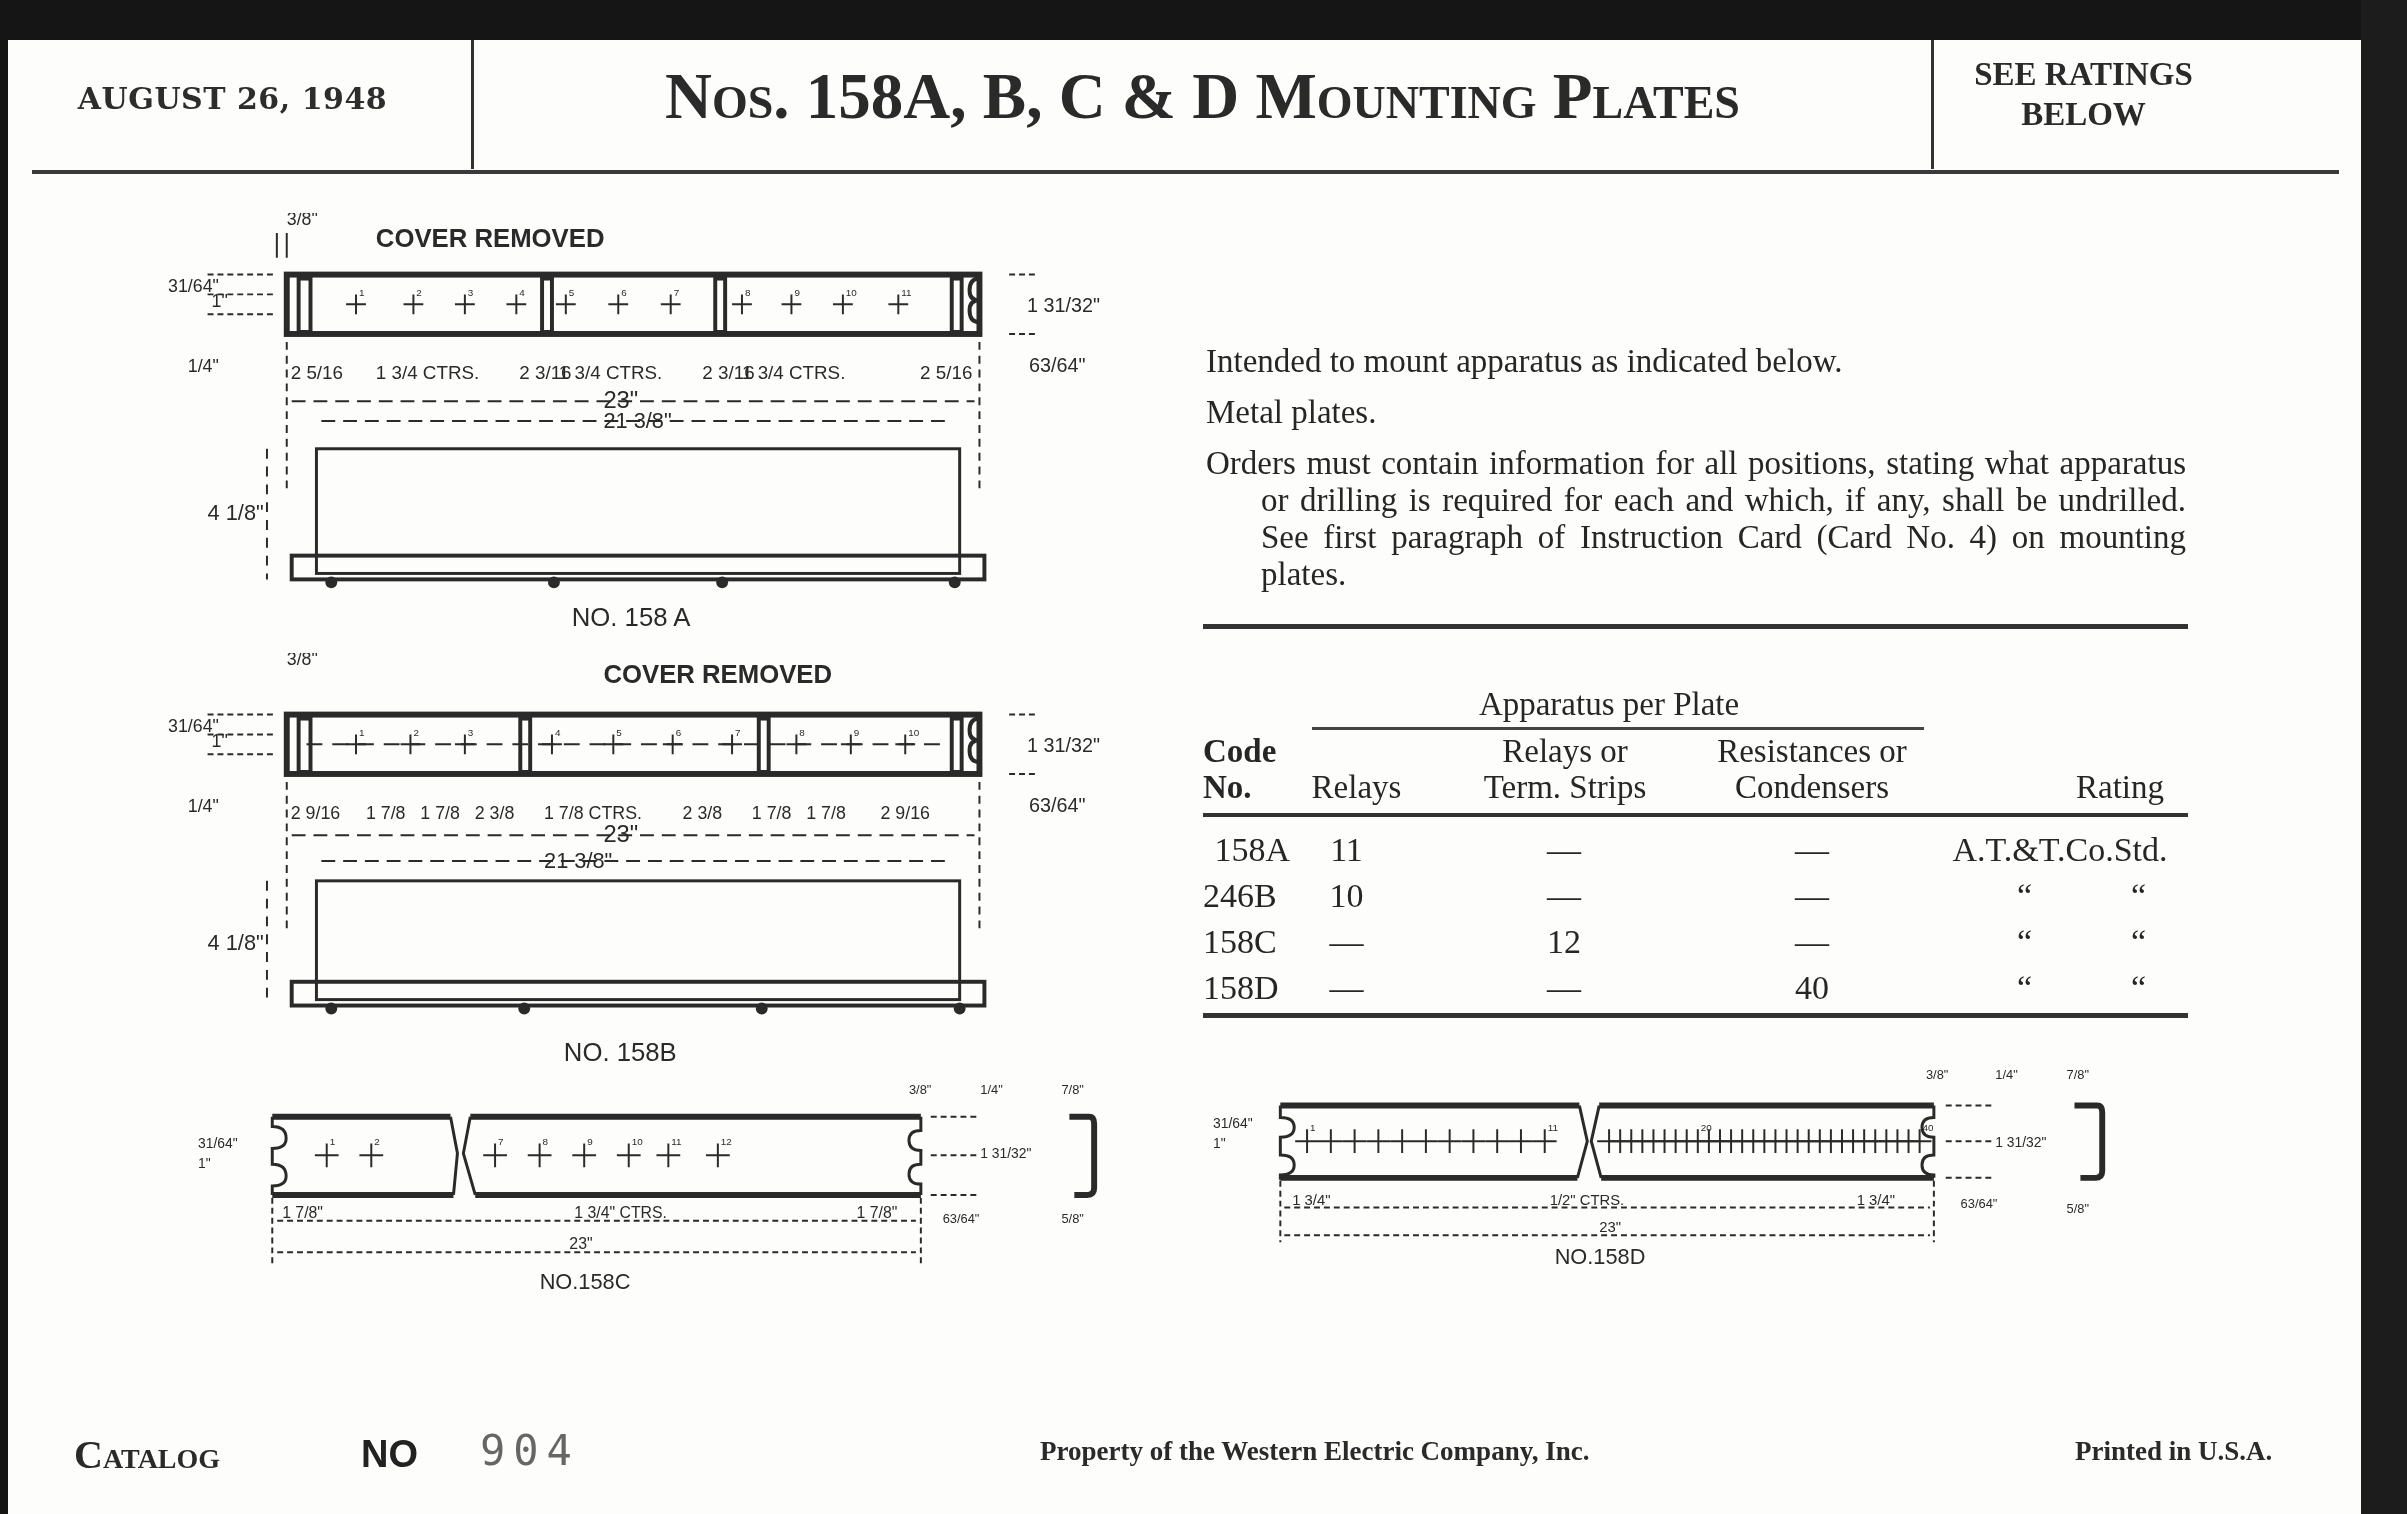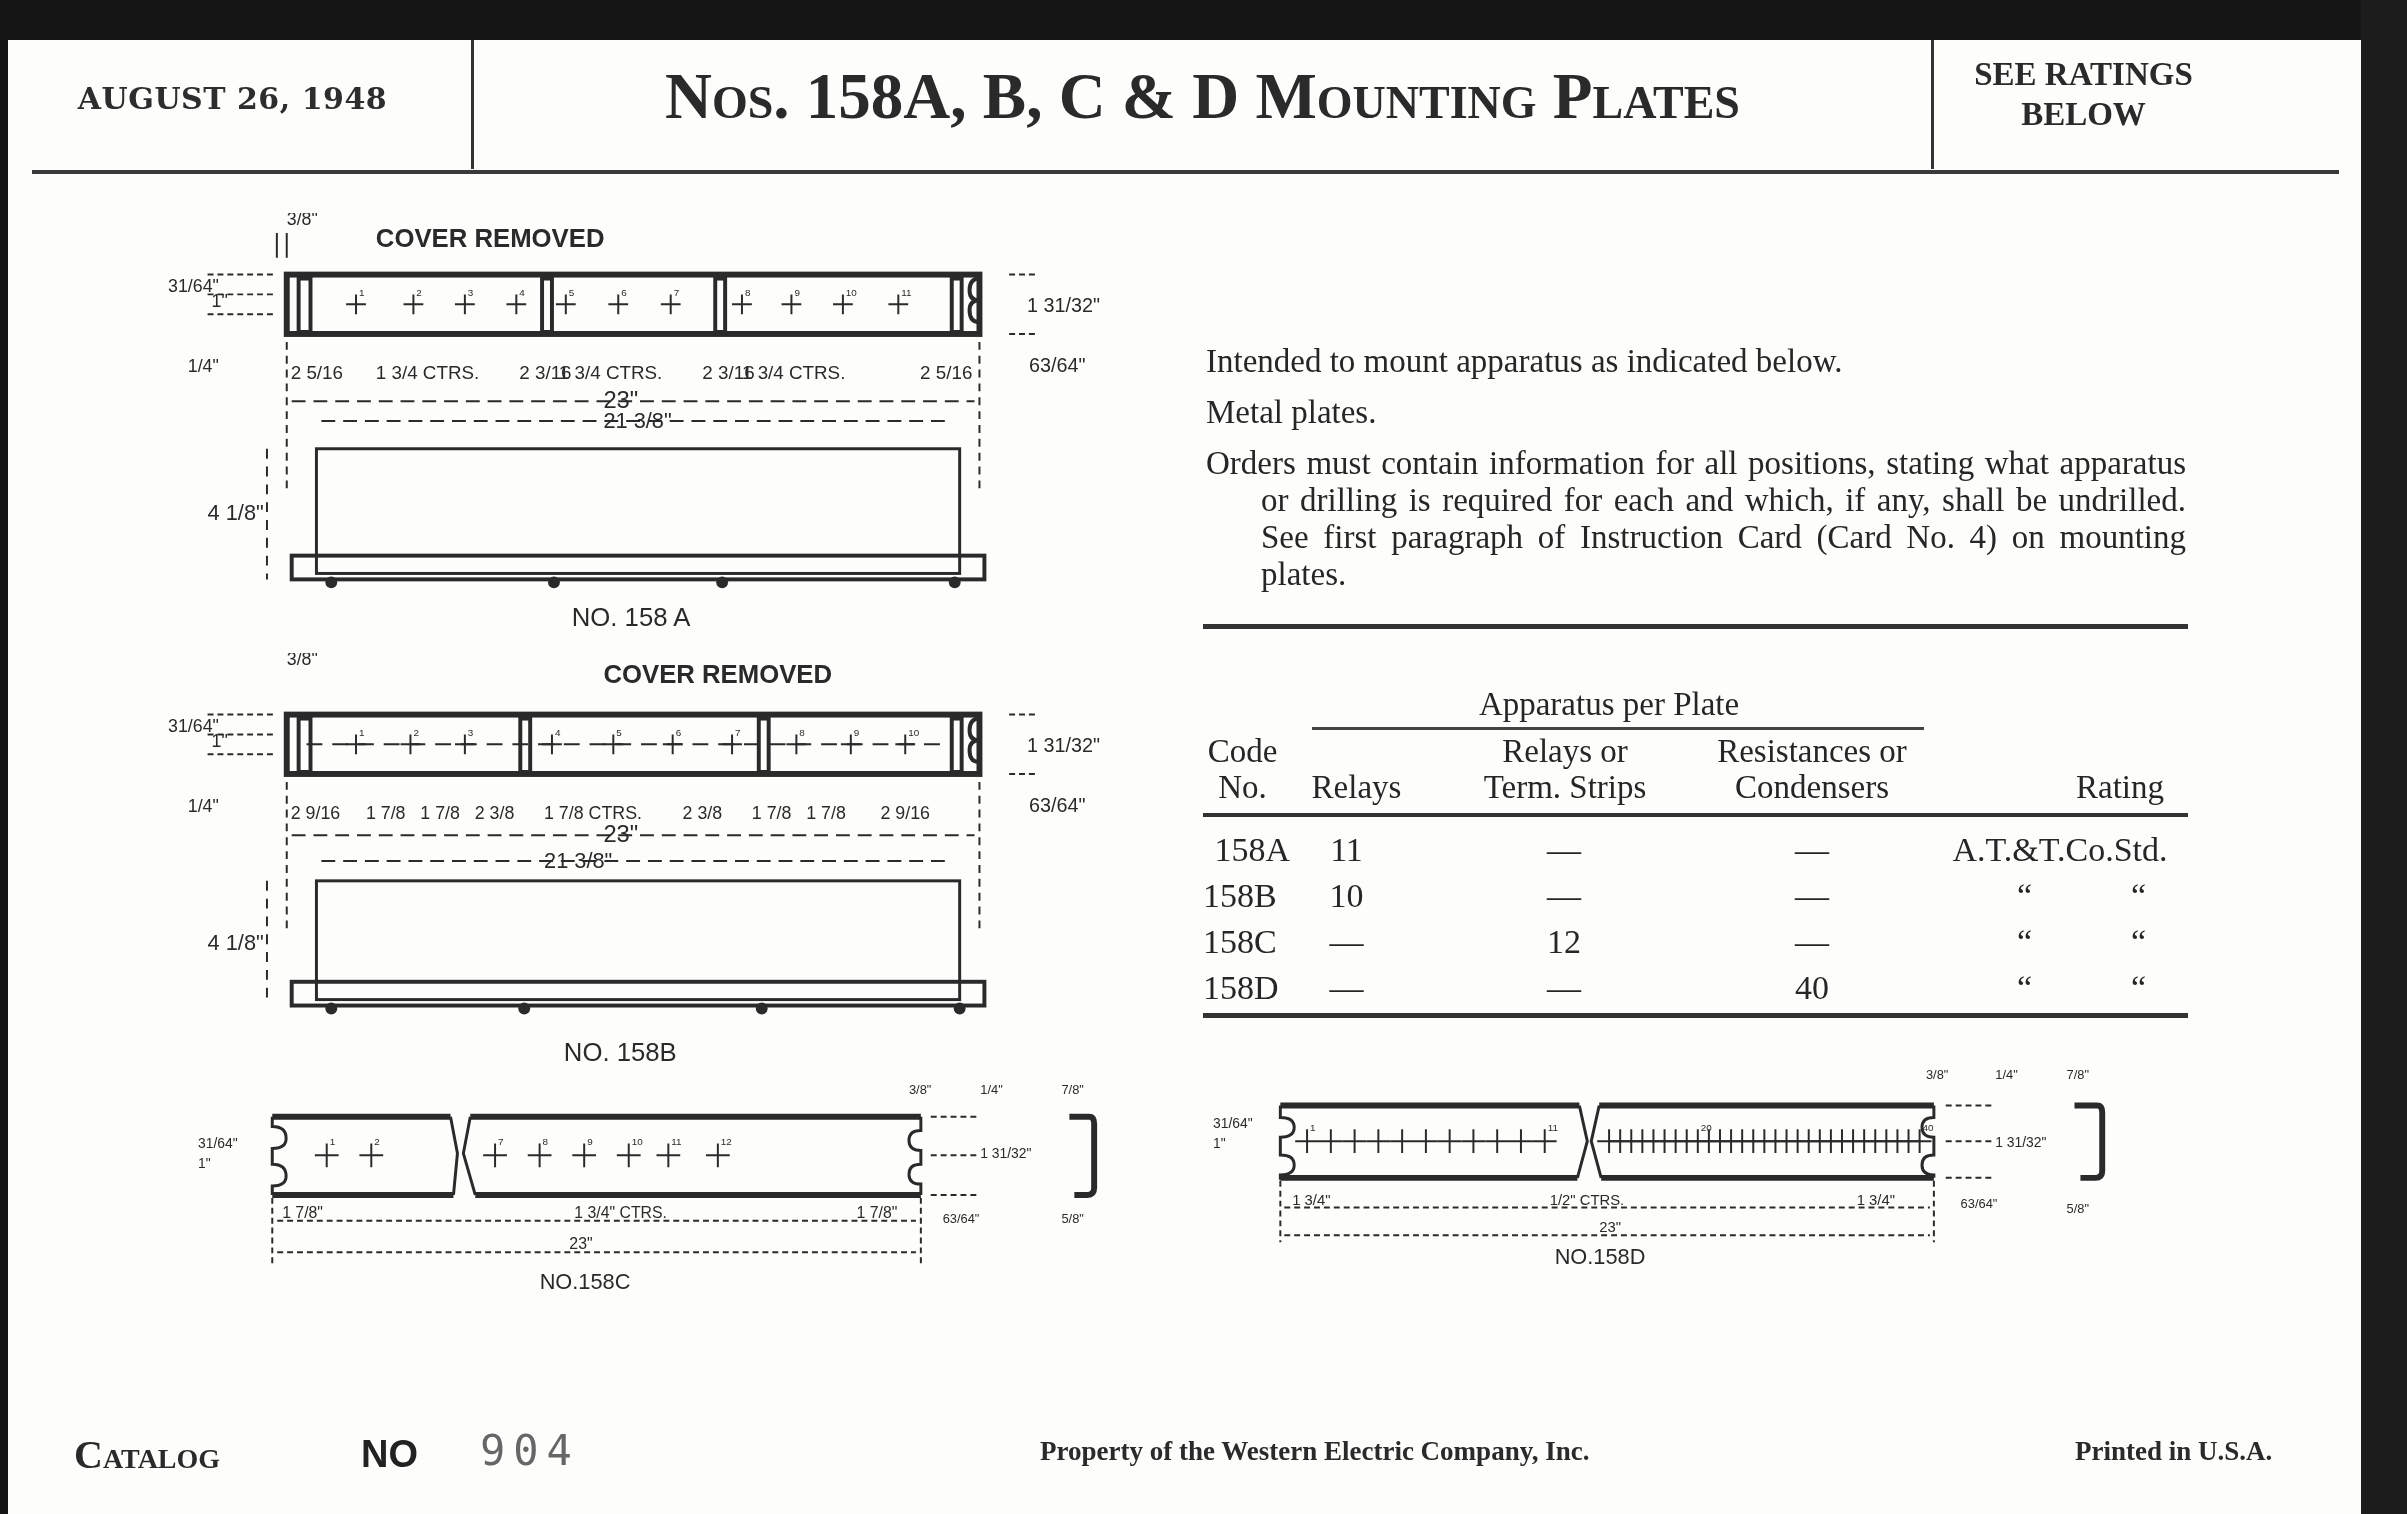--- a/index.html
+++ b/index.html
@@ -49,21 +49,21 @@
   <p>Intended to mount apparatus as indicated below.</p>
   <p>Metal plates.</p>
   <p class="hang">Orders must contain information for all positions, stating what apparatus or drilling is required for each and which, if any, shall be undrilled.  See first paragraph of Instruction Card (Card No. 4) on mounting plates.</p>
 </div>
 
 <div class="tbl">
   <div class="rule"></div>
   <div class="thead">
     <div class="th" style="left:198px;top:22px;width:416px;">Apparatus per Plate</div>
     <div class="subrule"></div>
-    <div class="th" style="left:0;top:69px;width:79px;text-align:center;">
+    <div class="th" style="left:0;top:69px;width:79px;text-align:left;font-weight:bold;">
       <div>Code</div>
         <div>No.</div>
     </div>
     <div class="th" style="left:99px;top:105px;width:109px;">Relays</div>
     <div class="th" style="left:485px;top:69px;width:248px;">
       <div>Resistances or</div>
         <div>Condensers</div>
     </div>
     <div class="th" style="left:248px;top:69px;width:228px;">
       <div>Relays or</div>
@@ -75,21 +75,21 @@
   <div style="height:12px;"></div>
   <div id="rows">
       <div class="trow">
         <div class="td" style="left: 8px; width: 79px; text-align: right;">158A</div>
         <div class="td" style="left: 84px; width: 119px;">11</div>
         <div class="td" style="left: 262px; width: 198px;">—</div>
         <div class="td" style="left: 515px; width: 188px;">—</div>
         <div class="td" style="left: 733px; width: 248px;">A.T.&amp;T.Co.Std.</div>
       </div>
       <div class="trow">
-        <div class="td" style="left: 0px; width: 79px; text-align: left;">158B</div>
+        <div class="td" style="left: 0px; width: 79px; text-align: left;">246B</div>
         <div class="td" style="left: 84px; width: 119px;">10</div>
         <div class="td" style="left: 262px; width: 198px;">—</div>
         <div class="td" style="left: 515px; width: 188px;">—</div>
         <div class="td" style="left: 747px; width: 149px;">“</div>
         <div class="td" style="left: 896px; width: 79px;">“</div>
       </div>
       <div class="trow">
         <div class="td" style="left: 0px; width: 79px; text-align: left;">158C</div>
         <div class="td" style="left: 84px; width: 119px;">—</div>
         <div class="td" style="left: 262px; width: 198px;">12</div>

